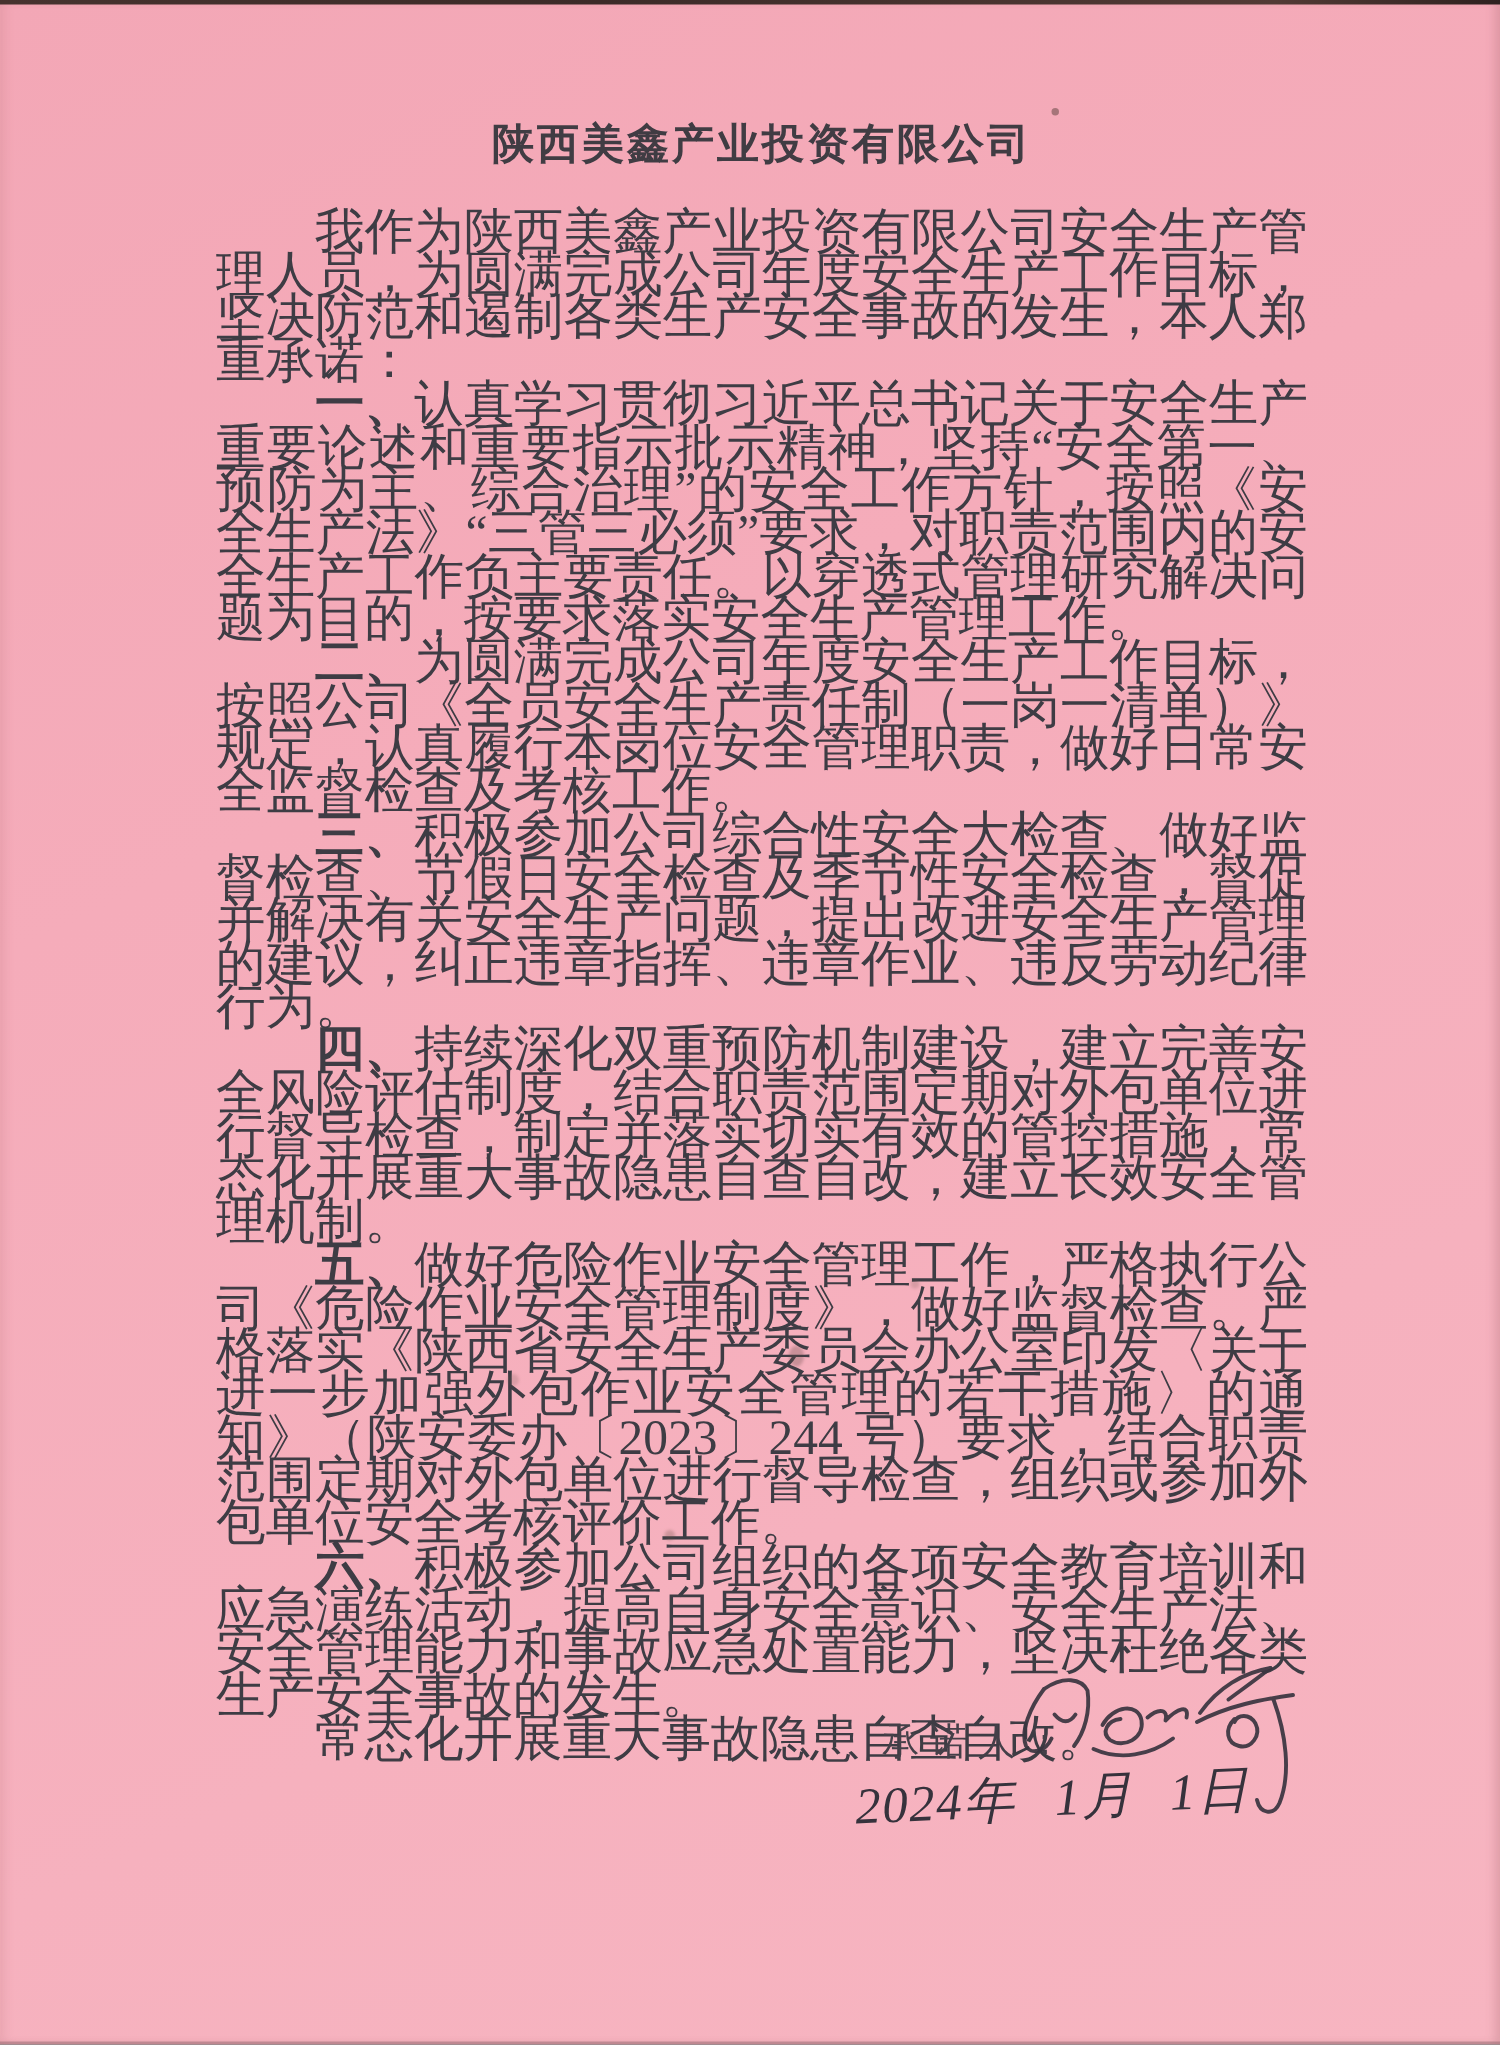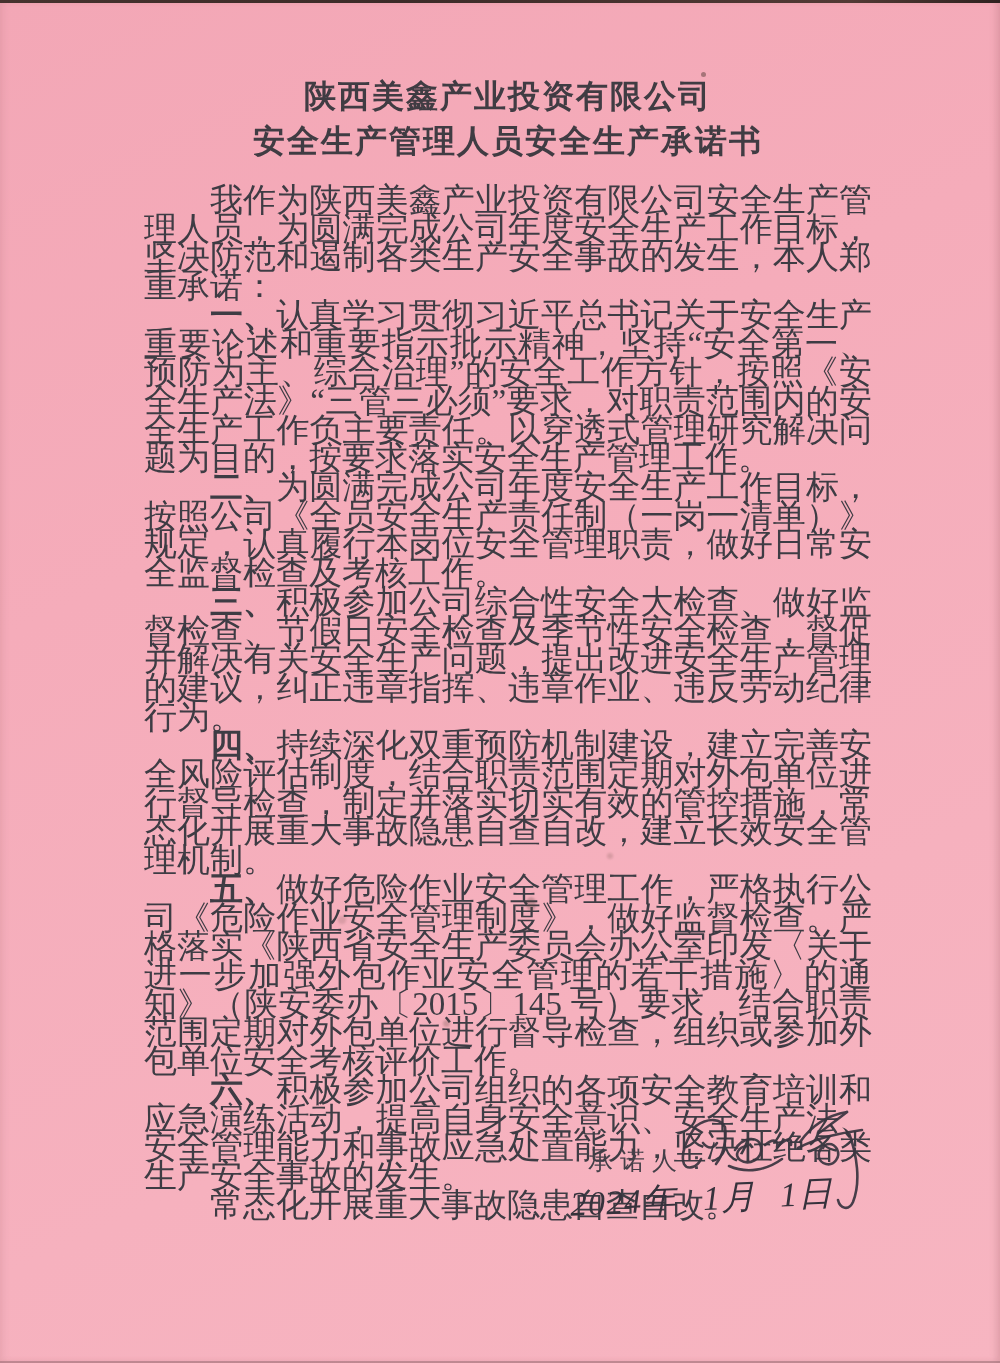--- a/index.html
+++ b/index.html
@@ -20,21 +20,21 @@
   }
   .edge-bottom {
     position:absolute; bottom:0; left:0; right:0; height:2px;
     background:rgba(120,88,92,.38);
   }
   .doc {
     position:absolute; left:144px; top:74px; width:728px;
   }
   .title {
     text-align:center;
-    font-size:32px; font-weight:700;
+    font-size:28px; font-weight:700;
     letter-spacing:2px;
     line-height:45px;
     color:#403c43;
   }
   .body-text {
     margin-top:22px;
     font-size:33px;
     line-height:28.7px;
     text-align:justify;
     color:#3e3c44;
@@ -71,34 +71,33 @@
 </style>
 </head>
 <body>
 
 <div class="page">
   <div class="edge-top"></div>
   <div class="edge-bottom"></div>
 
   <div class="doc">
     <div class="title">陕西美鑫产业投资有限公司</div>
-    <div class="title">安全生产管理人员安全生产承诺书</div>
 
     <div class="body-text">
       <p class="para">我作为陕西美鑫产业投资有限公司安全生产管理人员，为圆满完成公司年度安全生产工作目标，坚决防范和遏制各类生产安全事故的发生，本人郑重承诺：</p>
 
       <p class="para"><span class="num">一、</span><span>认真学习贯彻习近平总书记关于安全生产重要论述和重要指示批示精神，坚持“安全第一、预防为主、综合治理”的安全工作方针，按照《安全生产法》“三管三必须”要求，对职责范围内的安全生产工作负主要责任。以穿透式管理研究解决问题为目的，按要求落实安全生产管理工作。</span></p>
 
       <p class="para"><span class="num">二、</span><span>为圆满完成公司年度安全生产工作目标，按照公司《全员安全生产责任制（一岗一清单）》规定，认真履行本岗位安全管理职责，做好日常安全监督检查及考核工作。</span></p>
 
       <p class="para"><span class="num">三、</span><span>积极参加公司综合性安全大检查、做好监督检查、节假日安全检查及季节性安全检查，督促并解决有关安全生产问题，提出改进安全生产管理的建议，纠正违章指挥、违章作业、违反劳动纪律行为。</span></p>
 
       <p class="para"><span class="num">四、</span><span>持续深化双重预防机制建设，建立完善安全风险评估制度，结合职责范围定期对外包单位进行督导检查，制定并落实切实有效的管控措施，常态化开展重大事故隐患自查自改，建立长效安全管理机制。</span></p>
 
-      <p class="para"><span class="num">五、</span><span>做好危险作业安全管理工作，严格执行公司《危险作业安全管理制度》，做好监督检查。严格落实《陕西省安全生产委员会办公室印发〈关于进一步加强外包作业安全管理的若干措施〉的通知》（陕安委办〔2015〕145 号）要求，结合职责范围定期对外包单位进行督导检查，组织或参加外包单位安全考核评价工作。</span></p>
+      <p class="para"><span class="num">五、</span><span>做好危险作业安全管理工作，严格执行公司《危险作业安全管理制度》，做好监督检查。严格落实《陕西省安全生产委员会办公室印发〈关于进一步加强外包作业安全管理的若干措施〉的通知》（陕安委办〔2023〕244 号）要求，结合职责范围定期对外包单位进行督导检查，组织或参加外包单位安全考核评价工作。</span></p>
 
       <p class="para"><span class="num">六、</span><span>积极参加公司组织的各项安全教育培训和应急演练活动，提高自身安全意识、安全生产法、安全管理能力和事故应急处置能力，坚决杜绝各类生产安全事故的发生。</span></p>
 
 
 
       <p class="closing">常态化开展重大事故隐患自查自改。</p>
     </div>
   </div>
 
   <div class="sig-block">

